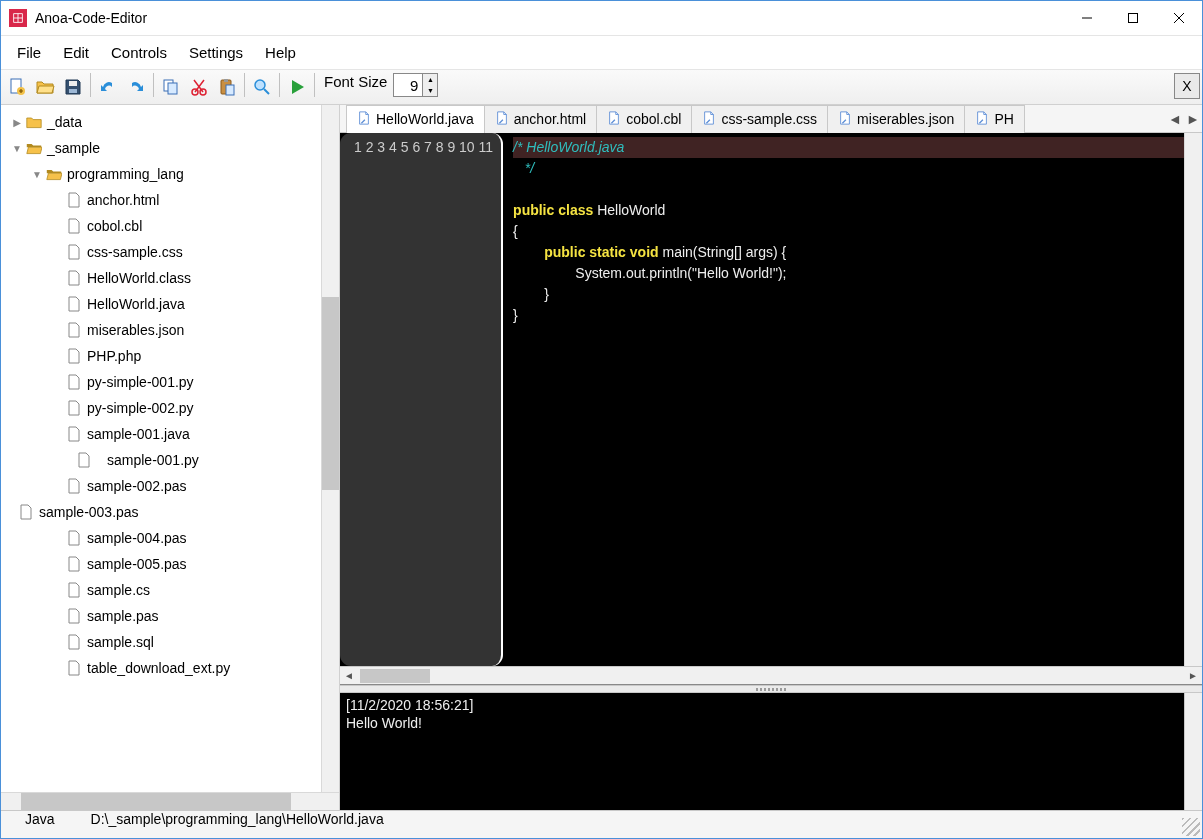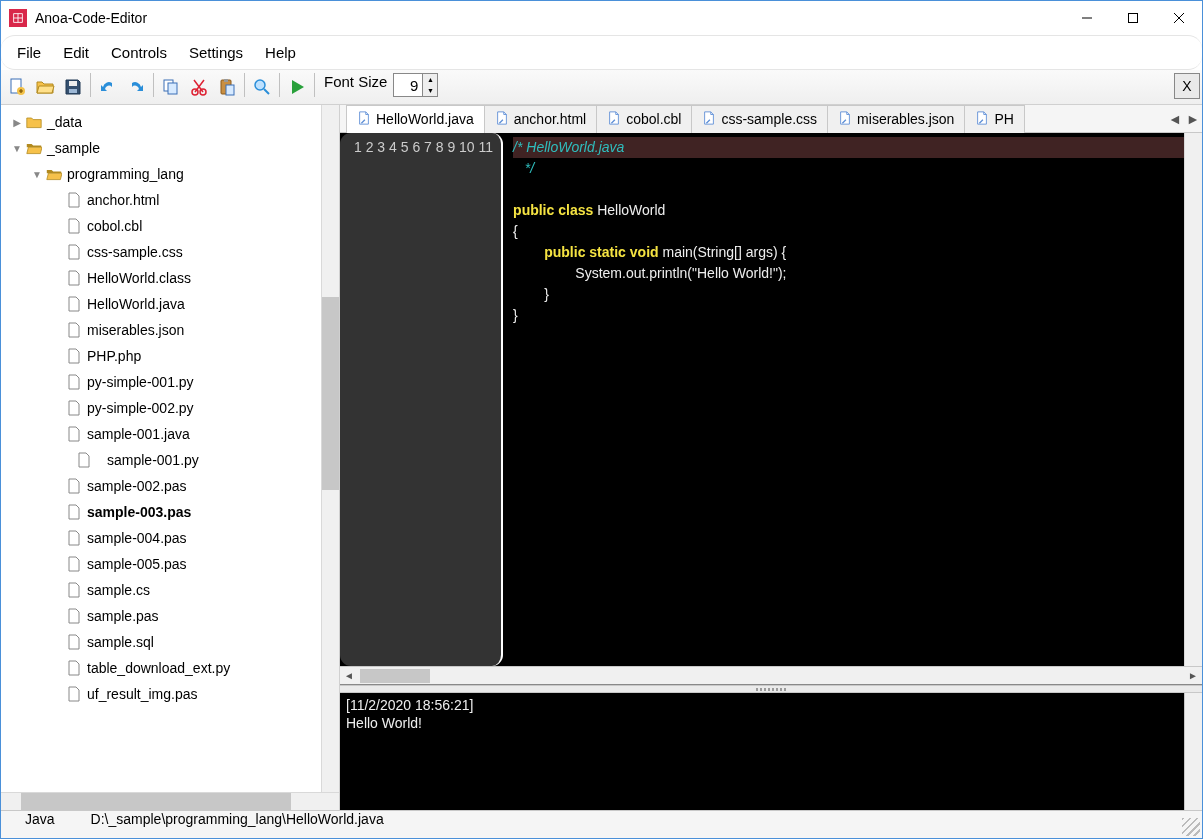--- a/index.html
+++ b/index.html
@@ -8,21 +8,21 @@
 
 
 .titlebar { height:34px; display:flex; align-items:center; padding-left:8px; background:#fff; }
 .titlebar-icon { width:18px; height:18px; background:#d9274a; display:flex; align-items:center; justify-content:center; color:#fff; font-size:12px; font-weight:bold; flex-shrink:0; }
 .titlebar-text { margin-left:8px; font-size:14px; color:#000; flex:1; }
 .win-controls { display:flex; height:100%; }
 .win-btn { width:46px; display:flex; align-items:center; justify-content:center; cursor:pointer; }
 .win-btn svg { width:12px; height:12px; }
 
 
-.menubar { display:flex; gap:2px; padding:4px 6px; background:#fff; border-top:1px solid #e5e5e5; border-bottom:1px solid #e5e5e5;border-radius:14px; }
+.menubar { display:flex; gap:2px; padding:4px 6px; background:#fff; border-top:1px solid #e5e5e5; border-bottom:1px solid #e5e5e5; }
 .menu-item { padding:4px 10px; font-size:15px; color:#000; cursor:pointer; }
 
 
 .toolbar { display:flex; padding:3px 2px; gap:0; background:linear-gradient(#fafafa,#efefef); border-bottom:1px solid #d0d0d0; }
 .tbtn { width:28px; height:28px; display:flex; align-items:center; justify-content:center; cursor:pointer; border-radius:2px; }
 .tsep { width:1px; height:24px; background:#c0c0c0; margin:0 3px; }
 .font-label { font-size:15px; padding:0 6px; }
 .font-spin { display:flex; align-items:stretch; border:1px solid #888; background:#fff; height:24px; }
 .font-spin input { width:28px; border:0; text-align:right; padding-right:4px; font-size:15px; outline:none; }
 .spin-btns { display:flex; flex-direction:column; border-left:1px solid #888; }
@@ -331,21 +331,21 @@
             </div>
             <div class="tree-row" style="padding-left: 48px;">
               <span class="tw"></span>
               <span class="file-icon">
                 <svg width="14" height="16" viewBox="0 0 14 16">
                   <path d="M2 1h7l3 3v11H2z" fill="#fff" stroke="#888"></path>
                 </svg>
               </span>
               <span>sample-002.pas</span>
             </div>
-            <div class="tree-row" style="padding-left: 48px; font-weight: bold;">
+            <div class="tree-row" style="">
               <span class="tw"></span>
               <span class="file-icon">
                 <svg width="14" height="16" viewBox="0 0 14 16">
                   <path d="M2 1h7l3 3v11H2z" fill="#fff" stroke="#888"></path>
                 </svg>
               </span>
               <span>sample-003.pas</span>
             </div>
             <div class="tree-row" style="padding-left: 48px;">
               <span class="tw"></span>
@@ -393,29 +393,20 @@
               <span>sample.sql</span>
             </div>
             <div class="tree-row" style="padding-left: 48px;">
               <span class="tw"></span>
               <span class="file-icon">
                 <svg width="14" height="16" viewBox="0 0 14 16">
                   <path d="M2 1h7l3 3v11H2z" fill="#fff" stroke="#888"></path>
                 </svg>
               </span>
               <span>table_download_ext.py</span>
-            </div>
-            <div class="tree-row" style="padding-left: 48px;">
-              <span class="tw"></span>
-              <span class="file-icon">
-                <svg width="14" height="16" viewBox="0 0 14 16">
-                  <path d="M2 1h7l3 3v11H2z" fill="#fff" stroke="#888"></path>
-                </svg>
-              </span>
-              <span>uf_result_img.pas</span>
             </div>
           </div>
         <div class="vscroll">
           <div style="height:28%"></div>
           <div class="vscroll-thumb" style="height:28%"></div>
         </div>
       </div>
       <div class="hscroll">
         <div style="width:20px"></div>
         <div class="hscroll-thumb" style="width:80%"></div>

